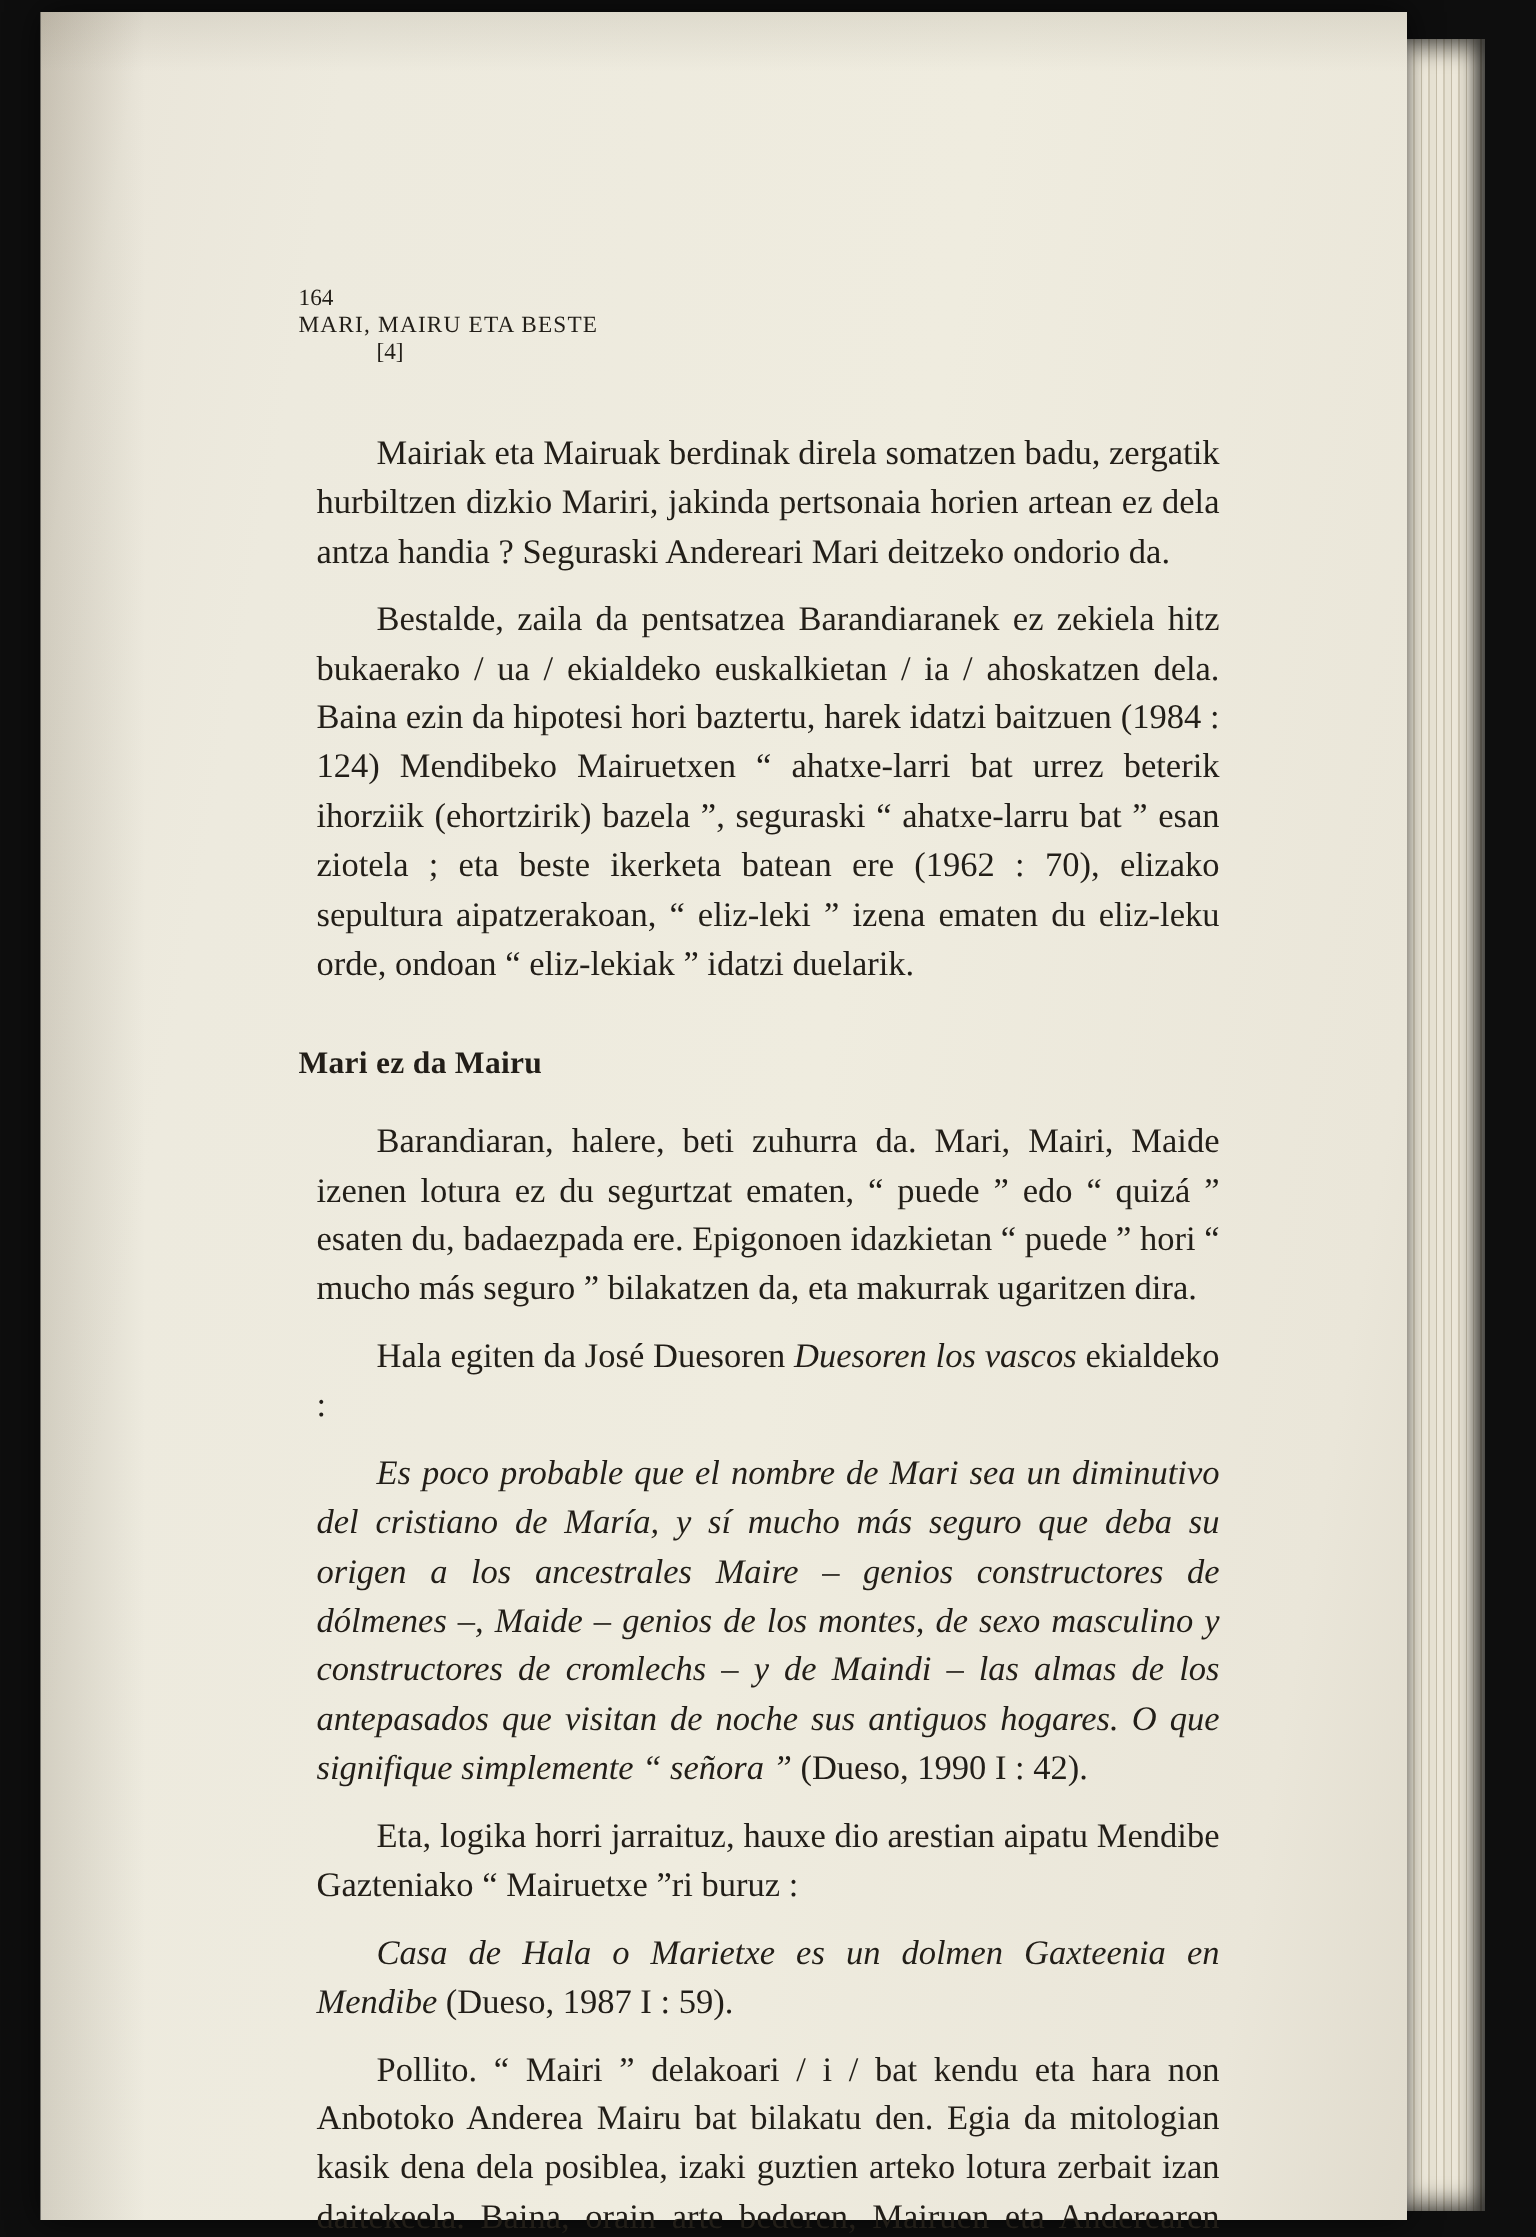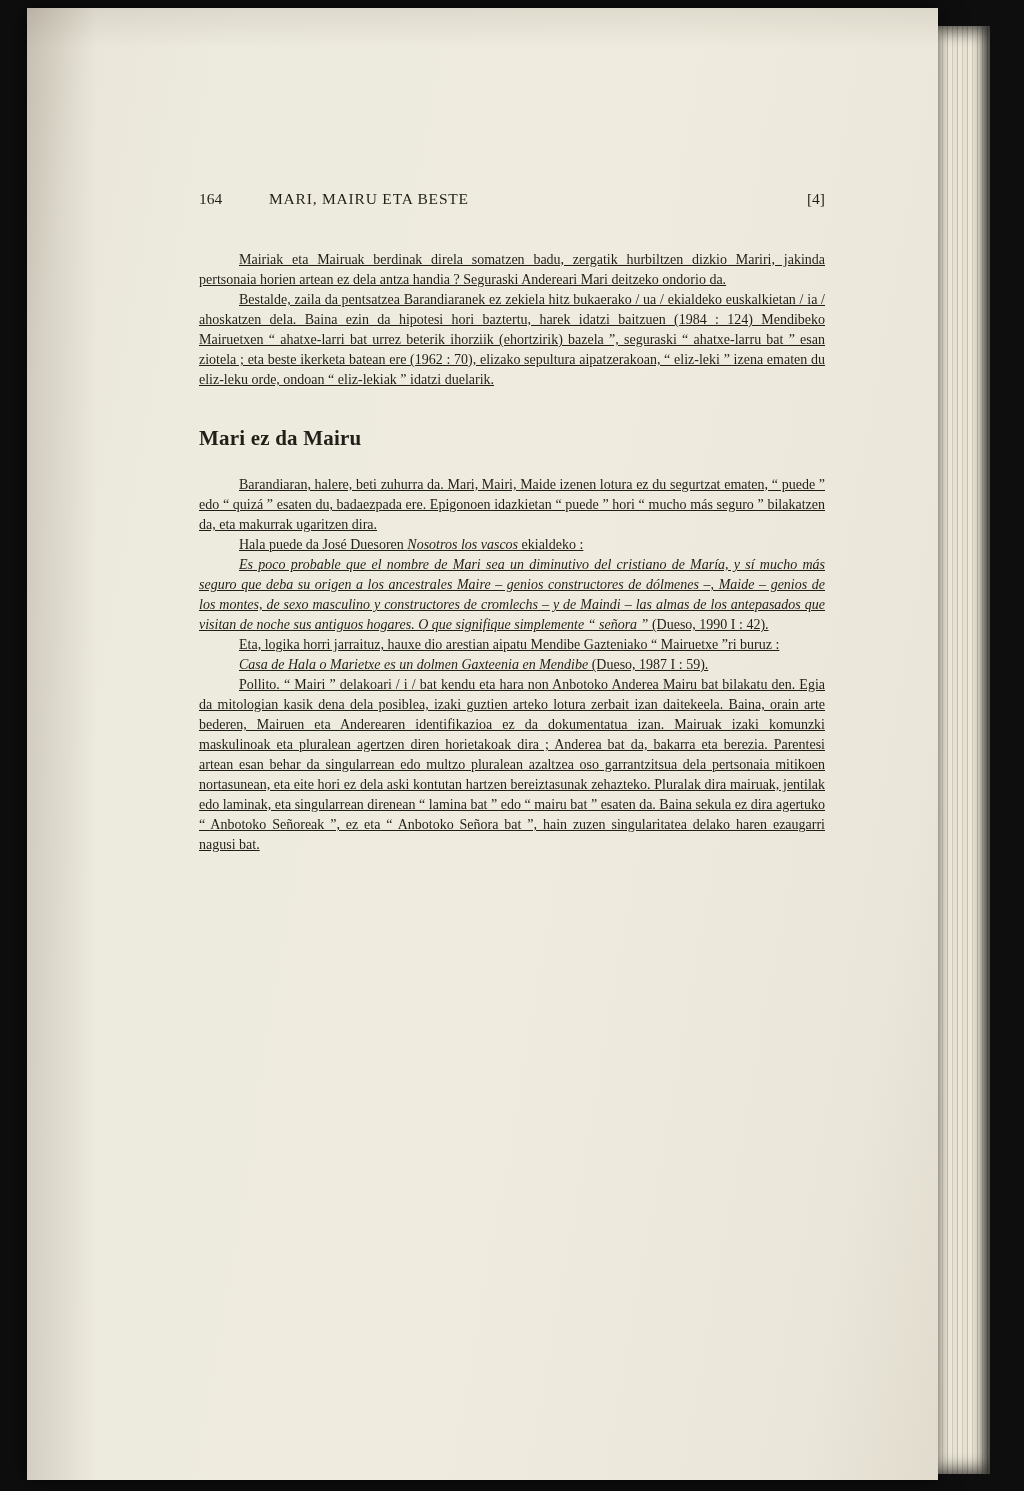--- a/index.html
+++ b/index.html
@@ -43,31 +43,31 @@
     position:absolute;
     left:172px;top:182px;
     width:626px;
     color:#221e18;
   }
   .running-head{
     display:flex;
     align-items:baseline;
     font-size:15.5px;
     margin:0 0 42px 0;
+    flex-direction:column;
   }
   .rh-left{width:70px;text-align:left;}
   .rh-title{flex:1;text-align:left;letter-spacing:0.8px;}
   .rh-right{width:70px;text-align:right;}
   .para{
-    margin:0;
-    font-size:14px;
+    margin:12px;
+    font-size:23px;
     line-height:1.43;
     text-align:justify;
     text-indent:40px;
-    text-decoration:underline;
   }
   .it{font-style:italic;}
   .section{
     font-size:21px;
     font-weight:bold;
     margin:36px 0 24px 0;
     text-indent:0;
     letter-spacing:0.2px;
   }
 </style>
@@ -86,21 +86,21 @@
       </div>
 
       <p class="para"><span>Mairiak eta Mairuak berdinak direla somatzen badu, zergatik hurbiltzen dizkio Mariri, jakinda pertsonaia horien artean ez dela antza handia ? Seguraski Andereari Mari deitzeko ondorio da.</span></p>
 
       <p class="para"><span>Bestalde, zaila da pentsatzea Barandiaranek ez zekiela hitz bukaerako / ua / ekialdeko euskalkietan / ia / ahoskatzen dela. Baina ezin da hipotesi hori baztertu, harek idatzi baitzuen (1984 : 124) Mendibeko Mairuetxen “ ahatxe-larri bat urrez beterik ihorziik (ehortzirik) bazela ”, seguraski “ ahatxe-larru bat ” esan ziotela ; eta beste ikerketa batean ere (1962 : 70), elizako sepultura aipatzerakoan, “ eliz-leki ” izena ematen du eliz-leku orde, ondoan “ eliz-lekiak ” idatzi duelarik.</span></p>
 
       <h2 class="section">Mari ez da Mairu</h2>
 
       <p class="para"><span>Barandiaran, halere, beti zuhurra da. Mari, Mairi, Maide izenen lotura ez du segurtzat ematen, “ puede ” edo “ quizá ” esaten du, badaezpada ere. Epigonoen idazkietan “ puede ” hori “ mucho más seguro ” bilakatzen da, eta makurrak ugaritzen dira.</span></p>
 
-      <p class="para"><span>Hala puede da José Duesoren </span><span class="it">Nosotros los vascos</span><span> ekialdeko :</span></p>
+      <p class="para"><span>Hala egiten da José Duesoren </span><span class="it">Duesoren los vascos</span><span> ekialdeko :</span></p>
 
       <p class="para"><span class="it">Es poco probable que el nombre de Mari sea un diminutivo del cristiano de María, y sí mucho más seguro que deba su origen a los ancestrales Maire – genios constructores de dólmenes –, Maide – genios de los montes, de sexo masculino y constructores de cromlechs – y de Maindi – las almas de los antepasados que visitan de noche sus antiguos hogares. O que signifique simplemente “ señora ” </span><span>(Dueso, 1990 I : 42).</span></p>
 
       <p class="para"><span>Eta, logika horri jarraituz, hauxe dio arestian aipatu Mendibe Gazteniako “ Mairuetxe ”ri buruz :</span></p>
 
       <p class="para"><span class="it">Casa de Hala o Marietxe es un dolmen Gaxteenia en Mendibe </span><span>(Dueso, 1987 I : 59).</span></p>
 
       <p class="para"><span>Pollito. “ Mairi ” delakoari / i / bat kendu eta hara non Anbotoko Anderea Mairu bat bilakatu den. Egia da mitologian kasik dena dela posiblea, izaki guztien arteko lotura zerbait izan daitekeela. Baina, orain arte bederen, Mairuen eta Anderearen identifikazioa ez da dokumentatua izan. Mairuak izaki komunzki maskulinoak eta pluralean agertzen diren horietakoak dira ; Anderea bat da, bakarra eta berezia. Parentesi artean esan behar da singularrean edo multzo pluralean azaltzea oso garrantzitsua dela pertsonaia mitikoen nortasunean, eta eite hori ez dela aski kontutan hartzen bereiztasunak zehazteko. Pluralak dira mairuak, jentilak edo laminak, eta singularrean direnean “ lamina bat ” edo “ mairu bat ” esaten da. Baina sekula ez dira agertuko “ Anbotoko Señoreak ”, ez eta “ Anbotoko Señora bat ”, hain zuzen singularitatea delako haren ezaugarri nagusi bat.</span></p>
 
 

